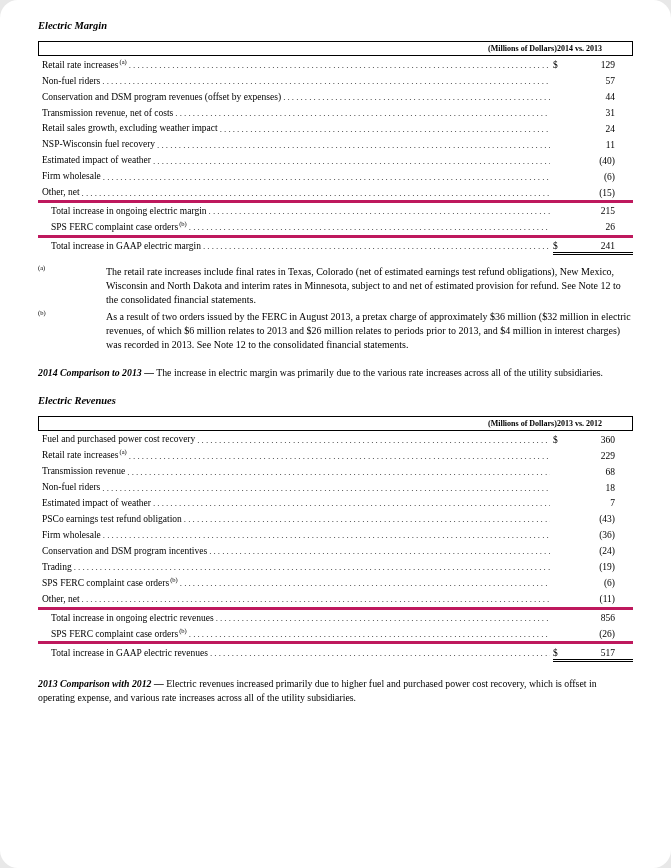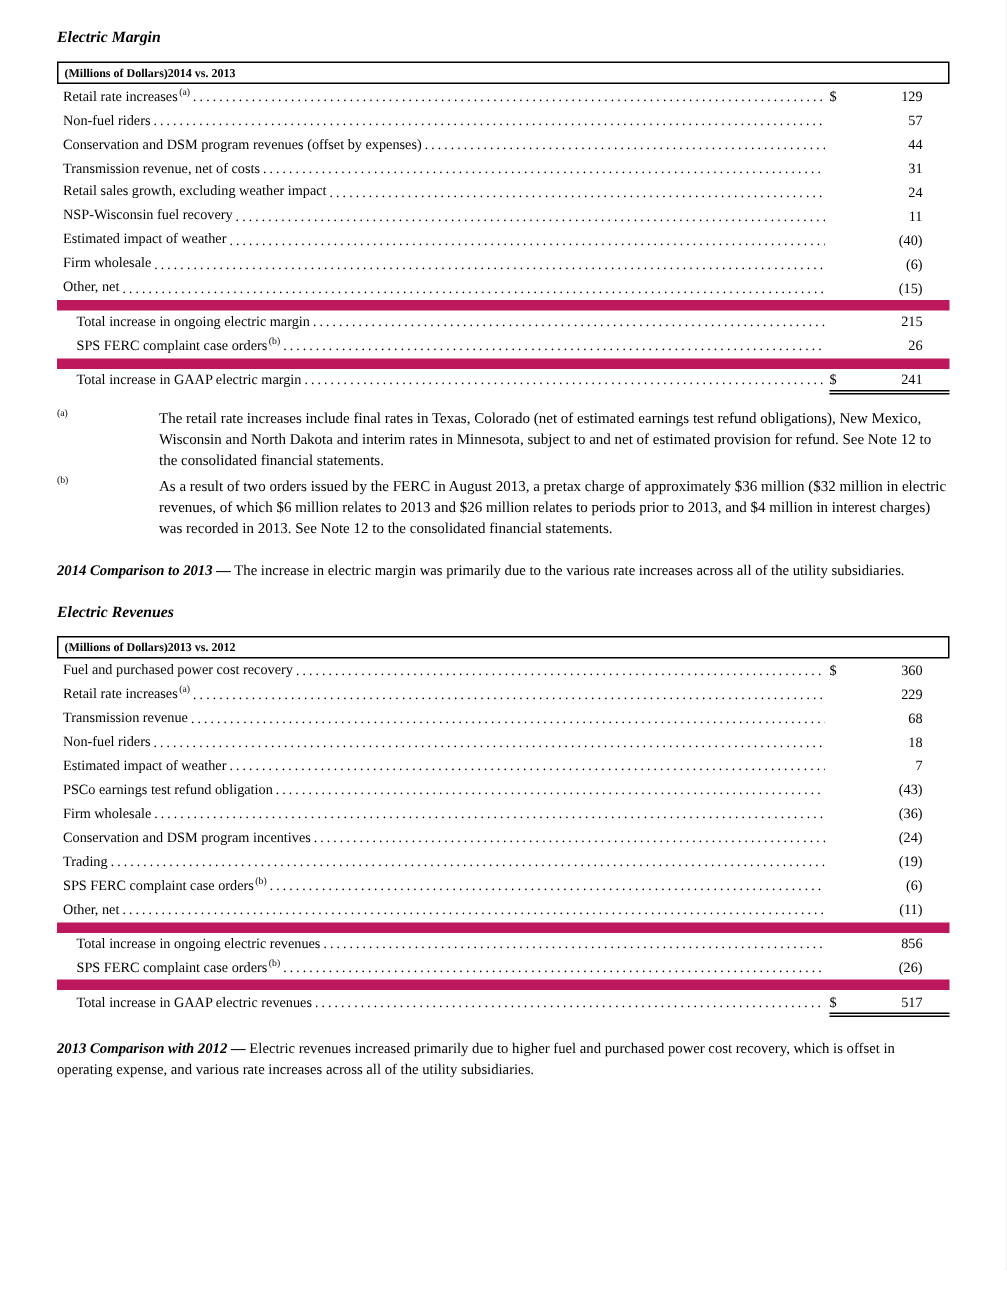--- a/index.html
+++ b/index.html
@@ -1,47 +1,48 @@
 <!DOCTYPE html>
 <html><head>
 <meta charset="utf-8">
 <style>
   html,body { margin:0; padding:0; background:#e8e8e8; }
   body { font-family:"Liberation Serif", serif; color:#000; }
   .page {
     position:relative; width:671px; height:868px; margin:0 auto;
     background:#fff; box-sizing:border-box; padding:16px 38px 0 38px;
     overflow:hidden;
+    border-radius:18px;
   }
   .section-heading {
     font-weight:bold; font-style:italic; font-size:10.5px; margin:4px 0 10px 0;
   }
   
   .fin-table { width:595px; margin-bottom:6px; }
   .thead {
-    display:flex; justify-content:flex-start; align-items:flex-end;
-    border:1px solid #000; padding:2px 0 2px 4px;
+    display:flex; justify-content:flex-end; align-items:flex-end;
+    border:1px solid #000; padding:2px 12px 2px 4px;
     font-weight:bold; font-size:8px;
   }
   .thead-right { padding-right:18px; white-space:nowrap; }
   .trow {
     display:flex; align-items:baseline;
     font-size:9.5px; line-height:1.12; padding:1.6px 0 1.6px 4px;
   }
   .trow .label { flex:0 0 auto; white-space:nowrap; }
   .trow.ind .label { padding-left:9px; }
   .leader { flex:1 1 auto; overflow:hidden; white-space:nowrap; margin:0 3px 0 2px; font-size:9px; }
   .leader::after {
     content:"..........................................................................................................................................................................................................................................";
     letter-spacing:2.1px;
   }
   .num-wrap { flex:0 0 80px; display:flex; align-items:baseline; }
   .dollar { flex:0 0 22px; text-align:left; }
   .amount { flex:1 1 auto; text-align:right; padding-right:18px; white-space:nowrap; }
-  .rule-top { border-top:7px solid #be185d; }
+  .rule-top { border-top:3px solid #be185d; }
   .dbl .num-wrap { border-bottom:3px double #000; }
   sup.fnref { font-size:6.5px; }
   sup.fnref:not(:empty) { margin-left:1px; }
   
   .footnotes { margin:8px 0 2px 0; }
   .footnote { display:flex; margin-bottom:3px; }
   .fn-marker { flex:0 0 20px; font-size:6.5px; position:relative; top:-1px; }
   .fn-text { flex:1 1 auto; font-size:10px; line-height:1.4;margin-left:48px; }
   
   .para { font-size:9.8px; line-height:1.35; margin:14px 0 16px 0; width:595px; }

